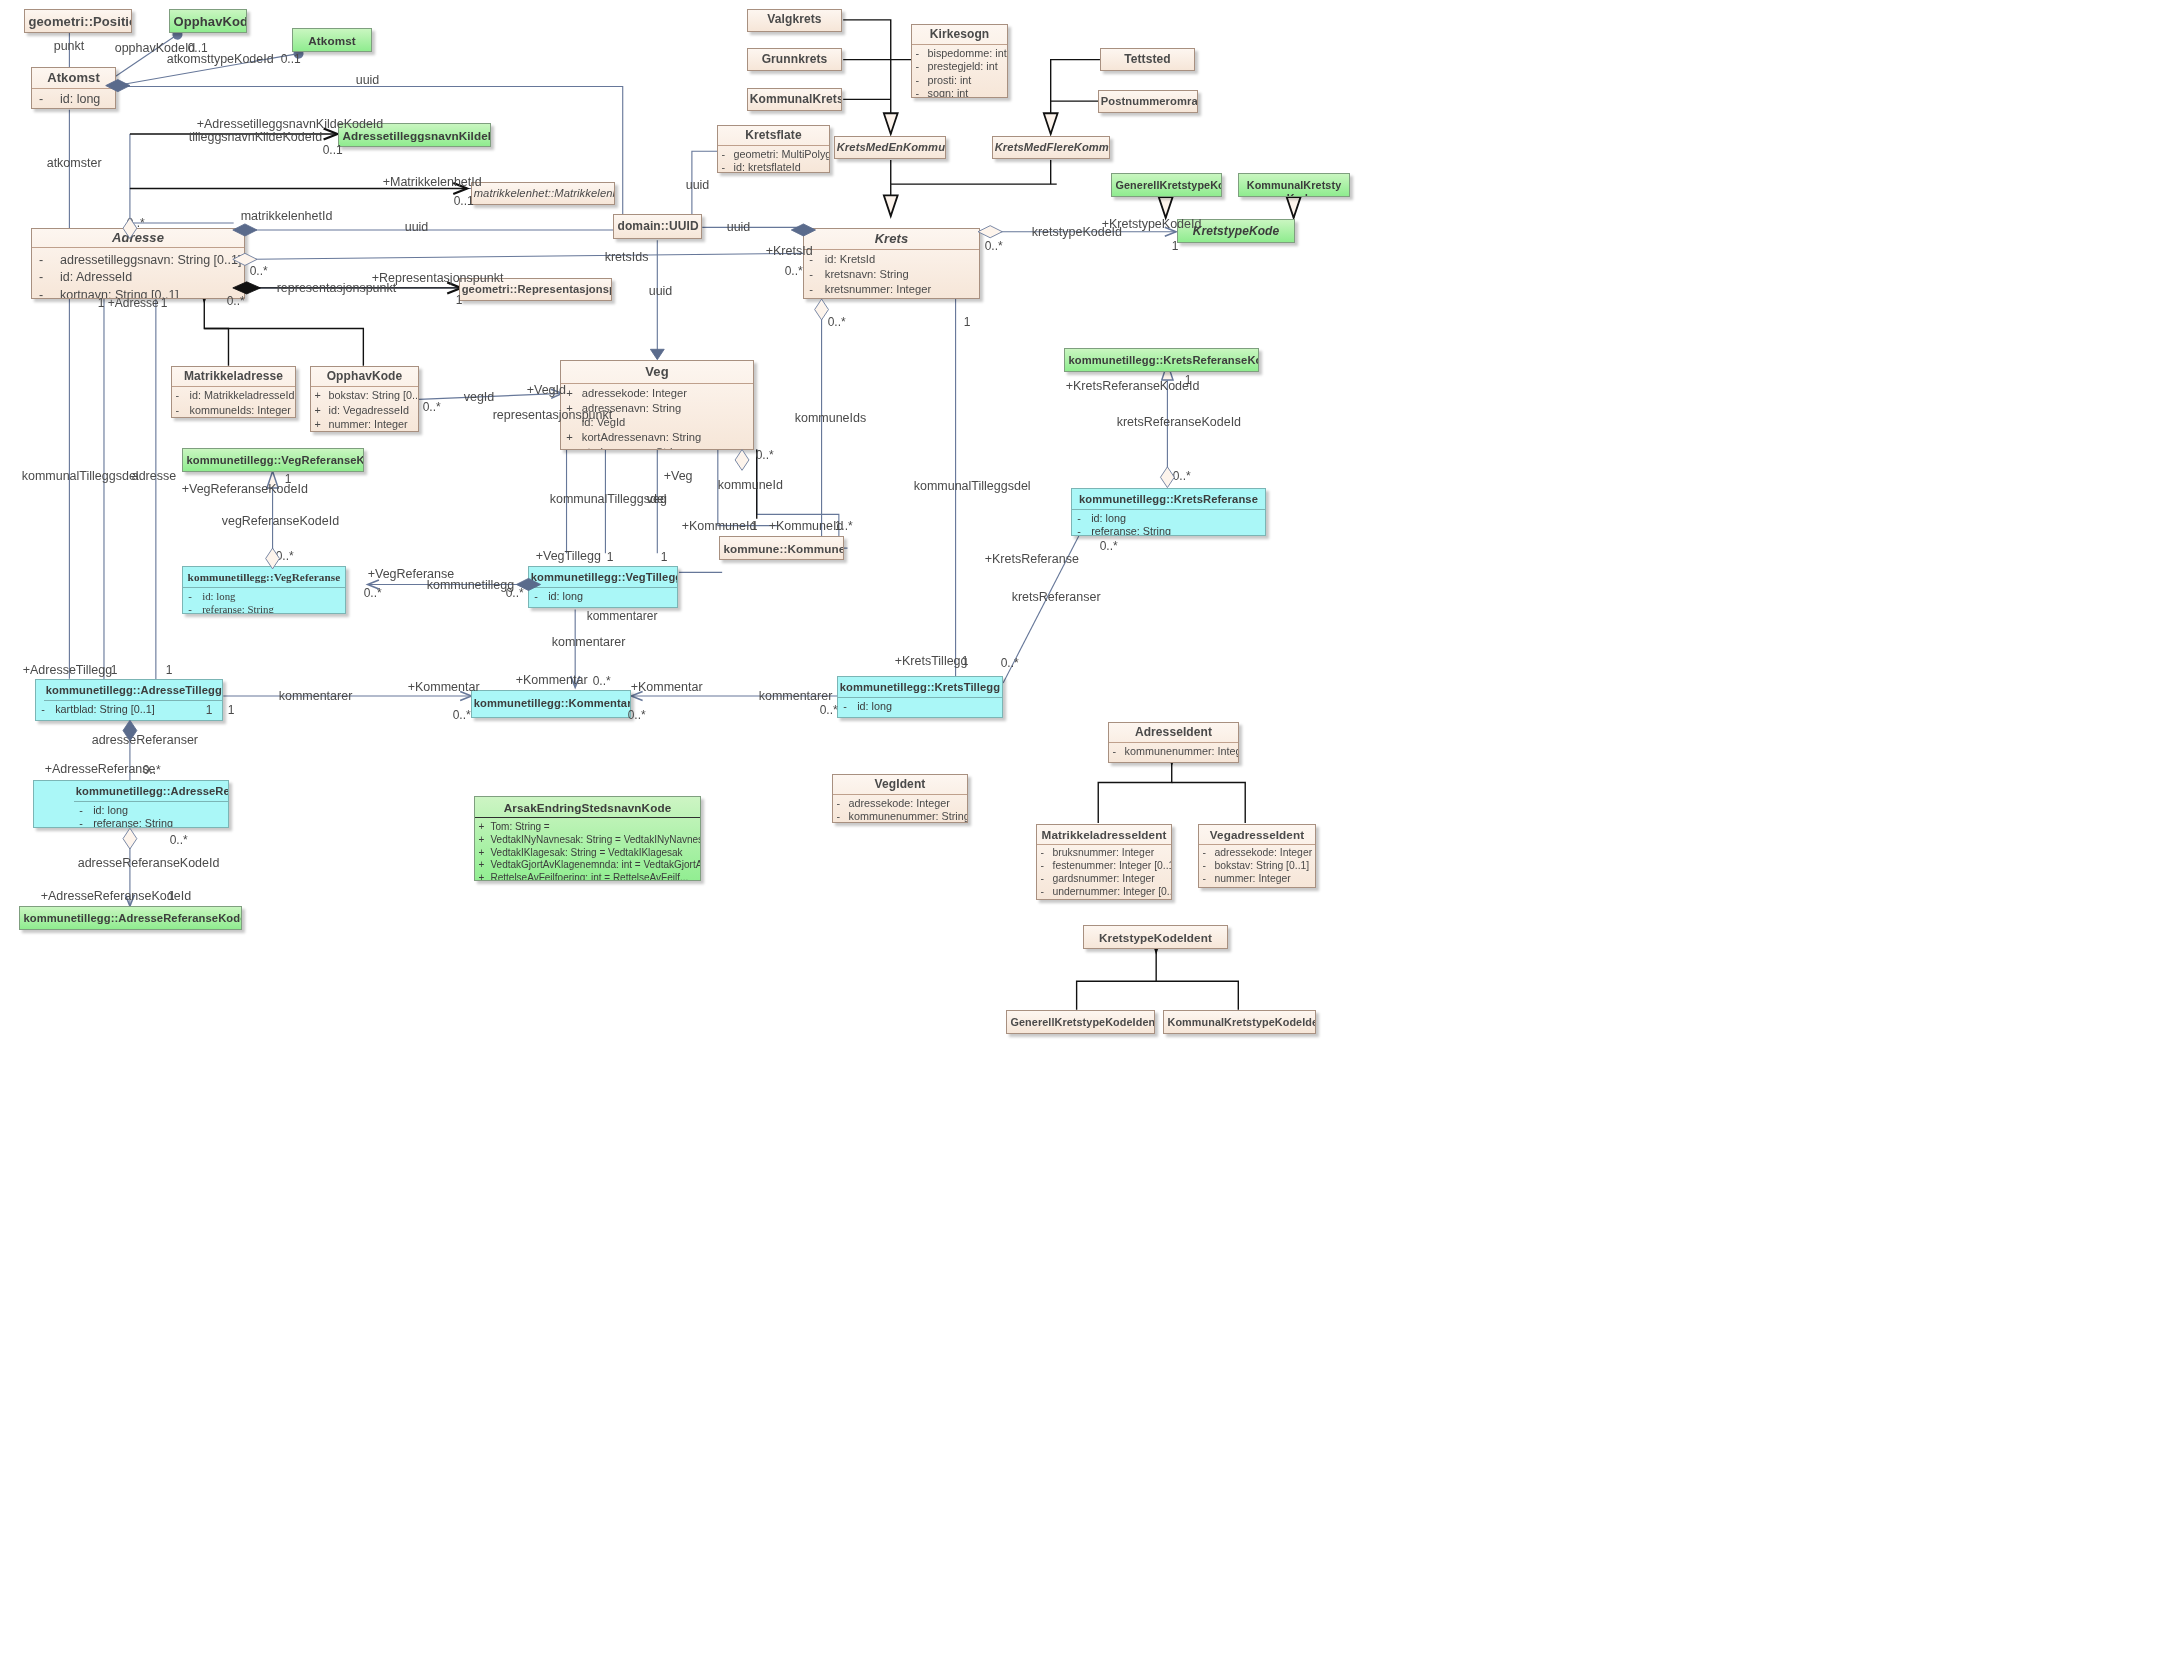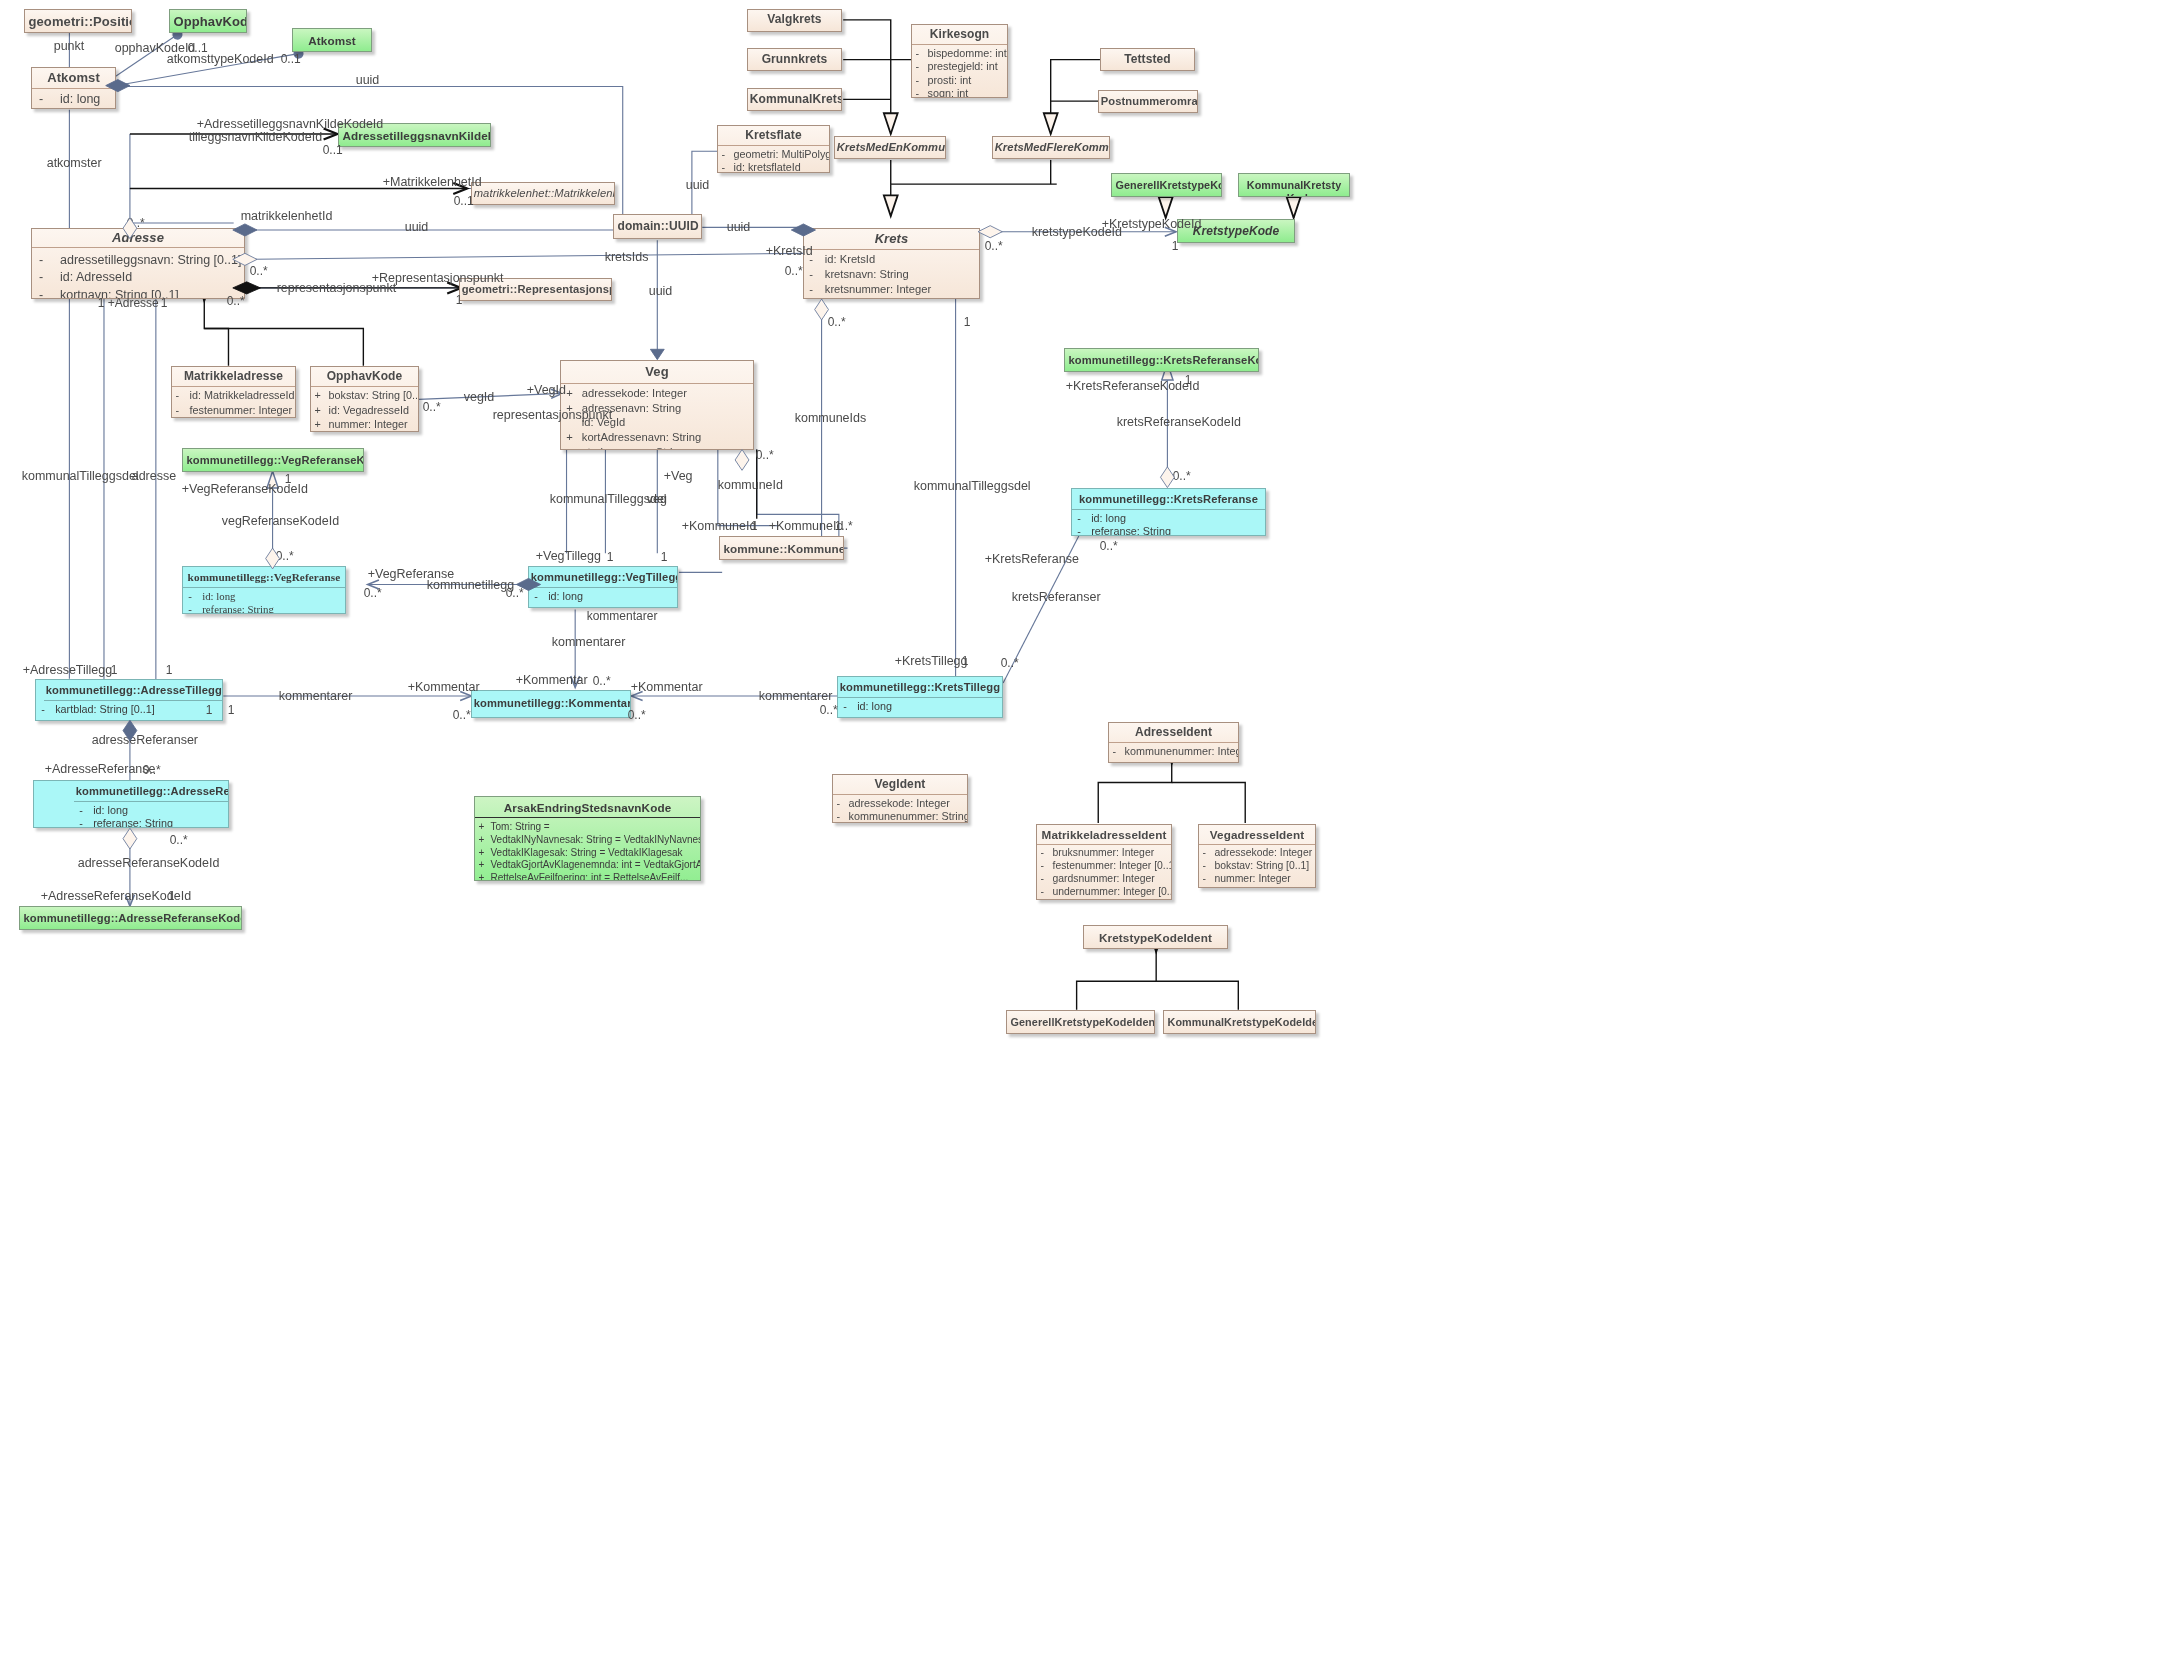--- a/index.html
+++ b/index.html
@@ -285,21 +285,21 @@
 
   <div class="cls hasattrs" style="left:171px;top:366px;width:125px;height:52px;">
     <div class="hdr" style="padding:2.6px 1.7px;font-size:12px;">Matrikkeladresse</div>
     <div class="attrs" style="padding:1.7px 0;">
       <div class="attr" style="font-size:10.8px;padding:1.7px 1.7px 1.7px 3.5px;">
           <span class="vis" style="width:14px;flex:0 0 14px;">-</span>
           <span>id: MatrikkeladresseId</span>
         </div>
       <div class="attr" style="font-size:10.8px;padding:1.7px 1.7px 1.7px 3.5px;">
           <span class="vis" style="width:14px;flex:0 0 14px;">-</span>
-          <span>festenummer: Integer</span>
+          <span>kommuneIds: Integer</span>
         </div>
     </div>
   </div>
 
   <div class="cls hasattrs" style="left:310px;top:366px;width:109px;height:66px;">
     <div class="hdr" style="padding:2.6px 1.7px;font-size:12px;">OpphavKode</div>
     <div class="attrs" style="padding:1.7px 0;">
       <div class="attr" style="font-size:10.8px;padding:1.7px 1.7px 1.7px 3.5px;">
           <span class="vis" style="width:14px;flex:0 0 14px;">+</span>
           <span>bokstav: String [0..1]</span>

